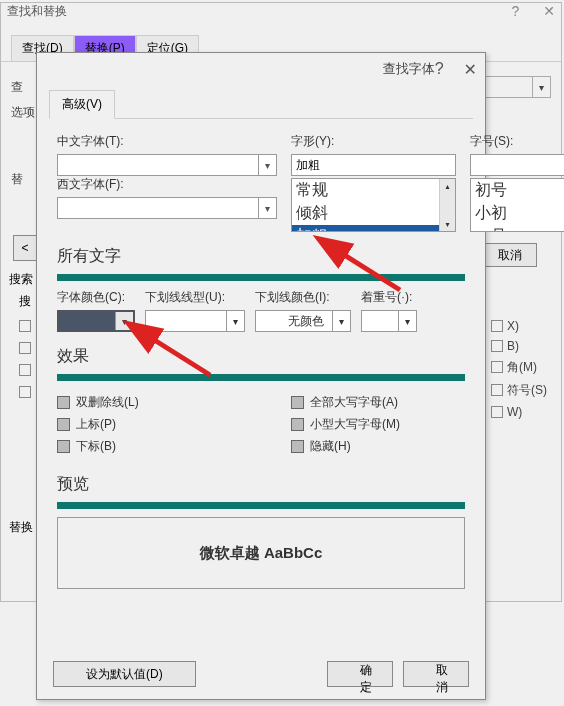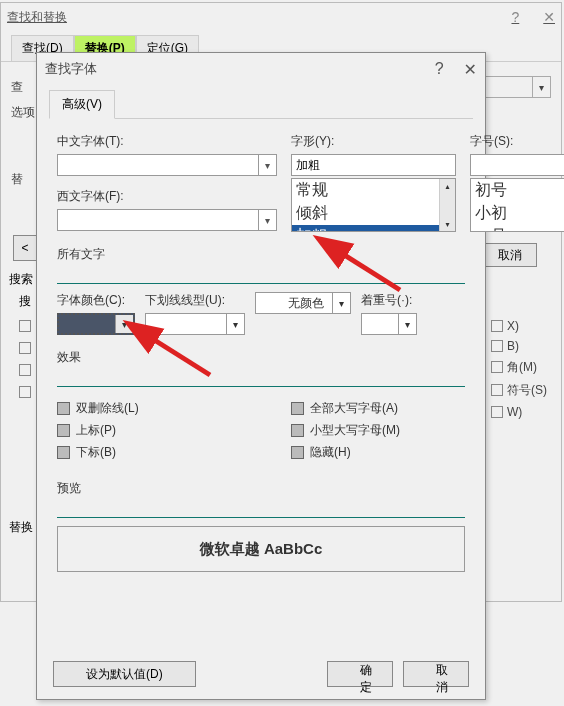--- a/index.html
+++ b/index.html
@@ -4,45 +4,45 @@
   <style>
     * { box-sizing: border-box; margin: 0; padding: 0; font-family: "Microsoft YaHei", sans-serif; }
     body { background: #f0f0f0; width: 564px; height: 706px; position: relative; overflow: hidden; }
 
     
     .outer-dialog {
       position: absolute; left: 0; top: 2px; width: 562px; height: 600px;
       background: #f0f0f0; border: 1px solid #bbb;
     }
     .outer-titlebar {
-      height: 28px; display: flex; align-items: center; padding: 0 6px;
-      font-size: 12px; color: #555; justify-content: space-between; text-decoration: underline;
+      height: 28px; display: flex; align-items: flex-start; padding: 0 6px;
+      font-size: 12px; color: #555; justify-content: space-between;
     }
     .outer-titlebar .right { display: flex; gap: 24px; align-items: center; font-size: 14px; color: #888; }
     .outer-tabs { margin: 4px 10px 0; display: flex; font-size: 12px; }
     .outer-tab { padding: 4px 10px; border: 1px solid #ccc; border-bottom: none; background: #e8e8e8; cursor: pointer; }
-    .outer-tab.active { background: #bef264; font-weight: bold; }
+    .outer-tab.active { background: #8b5cf6; }
     .outer-body { border-top: 1px solid #ccc; padding: 8px 10px; font-size: 12px; color: #444; }
     .outer-row { display: flex; align-items: center; margin: 6px 0; }
     .outer-row label { width: 26px; }
     .wide-combo { flex: 1; height: 22px; border: 1px solid #aaa; display: flex; }
     .wide-combo .arrow { width: 18px; border-left: 1px solid #aaa; display: flex; align-items:center; justify-content:center; font-size:10px; }
 
     .right-opts { position:absolute; right:14px; top:310px; font-size:12px; color:#444; }
     .right-opts div { margin: 6px 0; }
     .right-opts .chk { display:inline-block; width:12px;height:12px;border:1px solid #888;margin-right:4px;vertical-align:-2px;}
     .btn-cancel-outer { position:absolute; right:24px; top:240px; width:54px;height:24px;border:1px solid #888;background:#e6e6e6;font-size:12px;}
 
     
     .font-dialog {
       position: absolute; left: 36px; top: 52px; width: 450px; height: 648px;
       background: #f0f0f0; border: 1px solid #888; box-shadow: 2px 2px 5px rgba(0,0,0,0.2);
     }
     .fd-titlebar {
-      height: 32px; display: flex; align-items: center; justify-content: space-between;
+      height: 32px; display: flex; align-items: center; justify-content: flex-end;
       padding: 0 8px; font-size: 13px; color: #444;
     }
     .fd-titlebar .close-group { display:flex; gap:20px; align-items:center; }
     .fd-close, .fd-help { font-size:16px; color:#555; cursor:pointer; }
     .fd-tabs { margin: 4px 12px 0; display:flex; font-size:12px; border-bottom:1px solid #ccc; }
     .fd-tab { padding:5px 12px; border:1px solid #ccc; border-bottom:none; background:#f0f0f0; margin-right:2px; cursor:pointer; position:relative; top:1px; }
     .fd-tab:first-child { background:#f0f0f0; border-bottom:1px solid #f0f0f0; }
 
     .fd-body { padding: 14px 20px; font-size:12px; color:#333; }
     .row3 { display:flex; gap:14px; }
@@ -54,37 +54,37 @@
     .combo { height:22px; border:1px solid #999; display:flex; background:#fff; }
     .combo input { border:none; flex:1; padding:0 4px; font-size:12px; outline:none; background:transparent; }
     .combo .arrow { width:18px; border-left:1px solid #999; display:flex;align-items:center;justify-content:center;font-size:10px;color:#555;cursor:pointer; }
 
     .listbox { border:1px solid #999; background:#fff; height:54px; overflow:hidden; position:relative; margin-top:2px; }
     .listbox .item { padding:1px 4px; font-size:16px; }
     .listbox .item.sel { background:#1e5aa0; color:#fff; }
     .listbox .scroll { position:absolute; right:0; top:0; width:16px; height:100%; background:#e8e8e8; border-left:1px solid #ccc; }
     .listbox .scroll .up,.listbox .scroll .dn{height:14px;display:flex;align-items:center;justify-content:center;font-size:8px;}
 
-    .section-title { border-bottom:1px solid #0f766e; font-size:12px; padding-bottom:20px; margin:14px 0 8px; }
+    .section-title { border-bottom:7px solid #0f766e; font-size:16px; padding-bottom:7px; margin:14px 0 8px; }
     .text-row { display:flex; gap:10px; }
     .text-col { }
     .small-combo { width:78px; height:22px; border:1px solid #999; display:flex; background:#fff; }
     .small-combo.dark { background:#4a5568; border:2px dotted #555; }
     .small-combo .body{flex:1;}
     .small-combo .arrow{width:18px;border-left:1px solid #999;display:flex;align-items:center;justify-content:center;font-size:10px;}
     .small-combo.mid { width:100px; }
     .small-combo.wide { width:96px; }
     .small-combo .center{flex:1;display:flex;align-items:center;justify-content:center;margin-left:24px;}
 
     .effects { display:flex; margin-top:8px; }
     .effects .left,.effects .right{flex:1;}
     .chkitem { display:flex; align-items:center; margin:5px 0; font-size:12px; }
     .chkitem .box { width:13px;height:13px;border:1px solid #666;background:#bbb;margin-right:6px;position:relative; }
 
-    .preview-box { border:1px solid #999; height:46px; margin-top:4px; display:flex;align-items:center;justify-content:center;font-size:15px;font-weight:bold;}
+    .preview-box { border:1px solid #999; height:72px; margin-top:4px; display:flex;align-items:center;justify-content:center;font-size:15px;font-weight:bold;}
 
     .fd-footer { position:absolute; bottom:12px; left:0; right:0; padding:0 16px; display:flex; justify-content:space-between; }
     .btn { height:26px; padding:0 32px; border:1px solid #888; background:#e6e6e6; font-size:12px; cursor:pointer; }
     .footer-right { display:flex; gap:10px; }
 
     .arrow-red { position:absolute; pointer-events:none; }
     .arrow-red svg { overflow:visible; }
   </style>
 </head>
 <body>
@@ -149,21 +149,21 @@
   </div>
   <div class="fd-body">
 
     <div class="row3">
       <div class="col lg">
         <span class="lbl">中文字体(T):</span>
         <div class="combo">
             <input style="">
             <div class="arrow">▾</div>
           </div>
-        <span class="lbl" style="margin-top:12px">西文字体(F):</span>
+        <span class="lbl" style="">西文字体(F):</span>
         <div class="combo">
             <input style="">
             <div class="arrow">▾</div>
           </div>
       </div>
       <div class="col md">
         <span class="lbl">字形(Y):</span>
         <div class="combo">
             <input value="加粗" style="">
           </div>
@@ -201,20 +201,21 @@
           </div>
       </div>
       <div class="text-col">
         <span class="lbl">下划线线型(U):</span>
         <div class="small-combo mid">
             <div class="body"></div>
             <div class="arrow">▾</div>
           </div>
       </div>
       <div class="text-col">
+        <span class="lbl">下划线颜色(I):</span>
         <div class="small-combo wide">
             <div class="center">无颜色</div>
             <div class="arrow">▾</div>
           </div>
       </div>
       <div class="text-col">
         <span class="lbl">着重号(·):</span>
         <div class="small-combo" style="width:56px">
             <div class="body"></div>
             <div class="arrow">▾</div>

